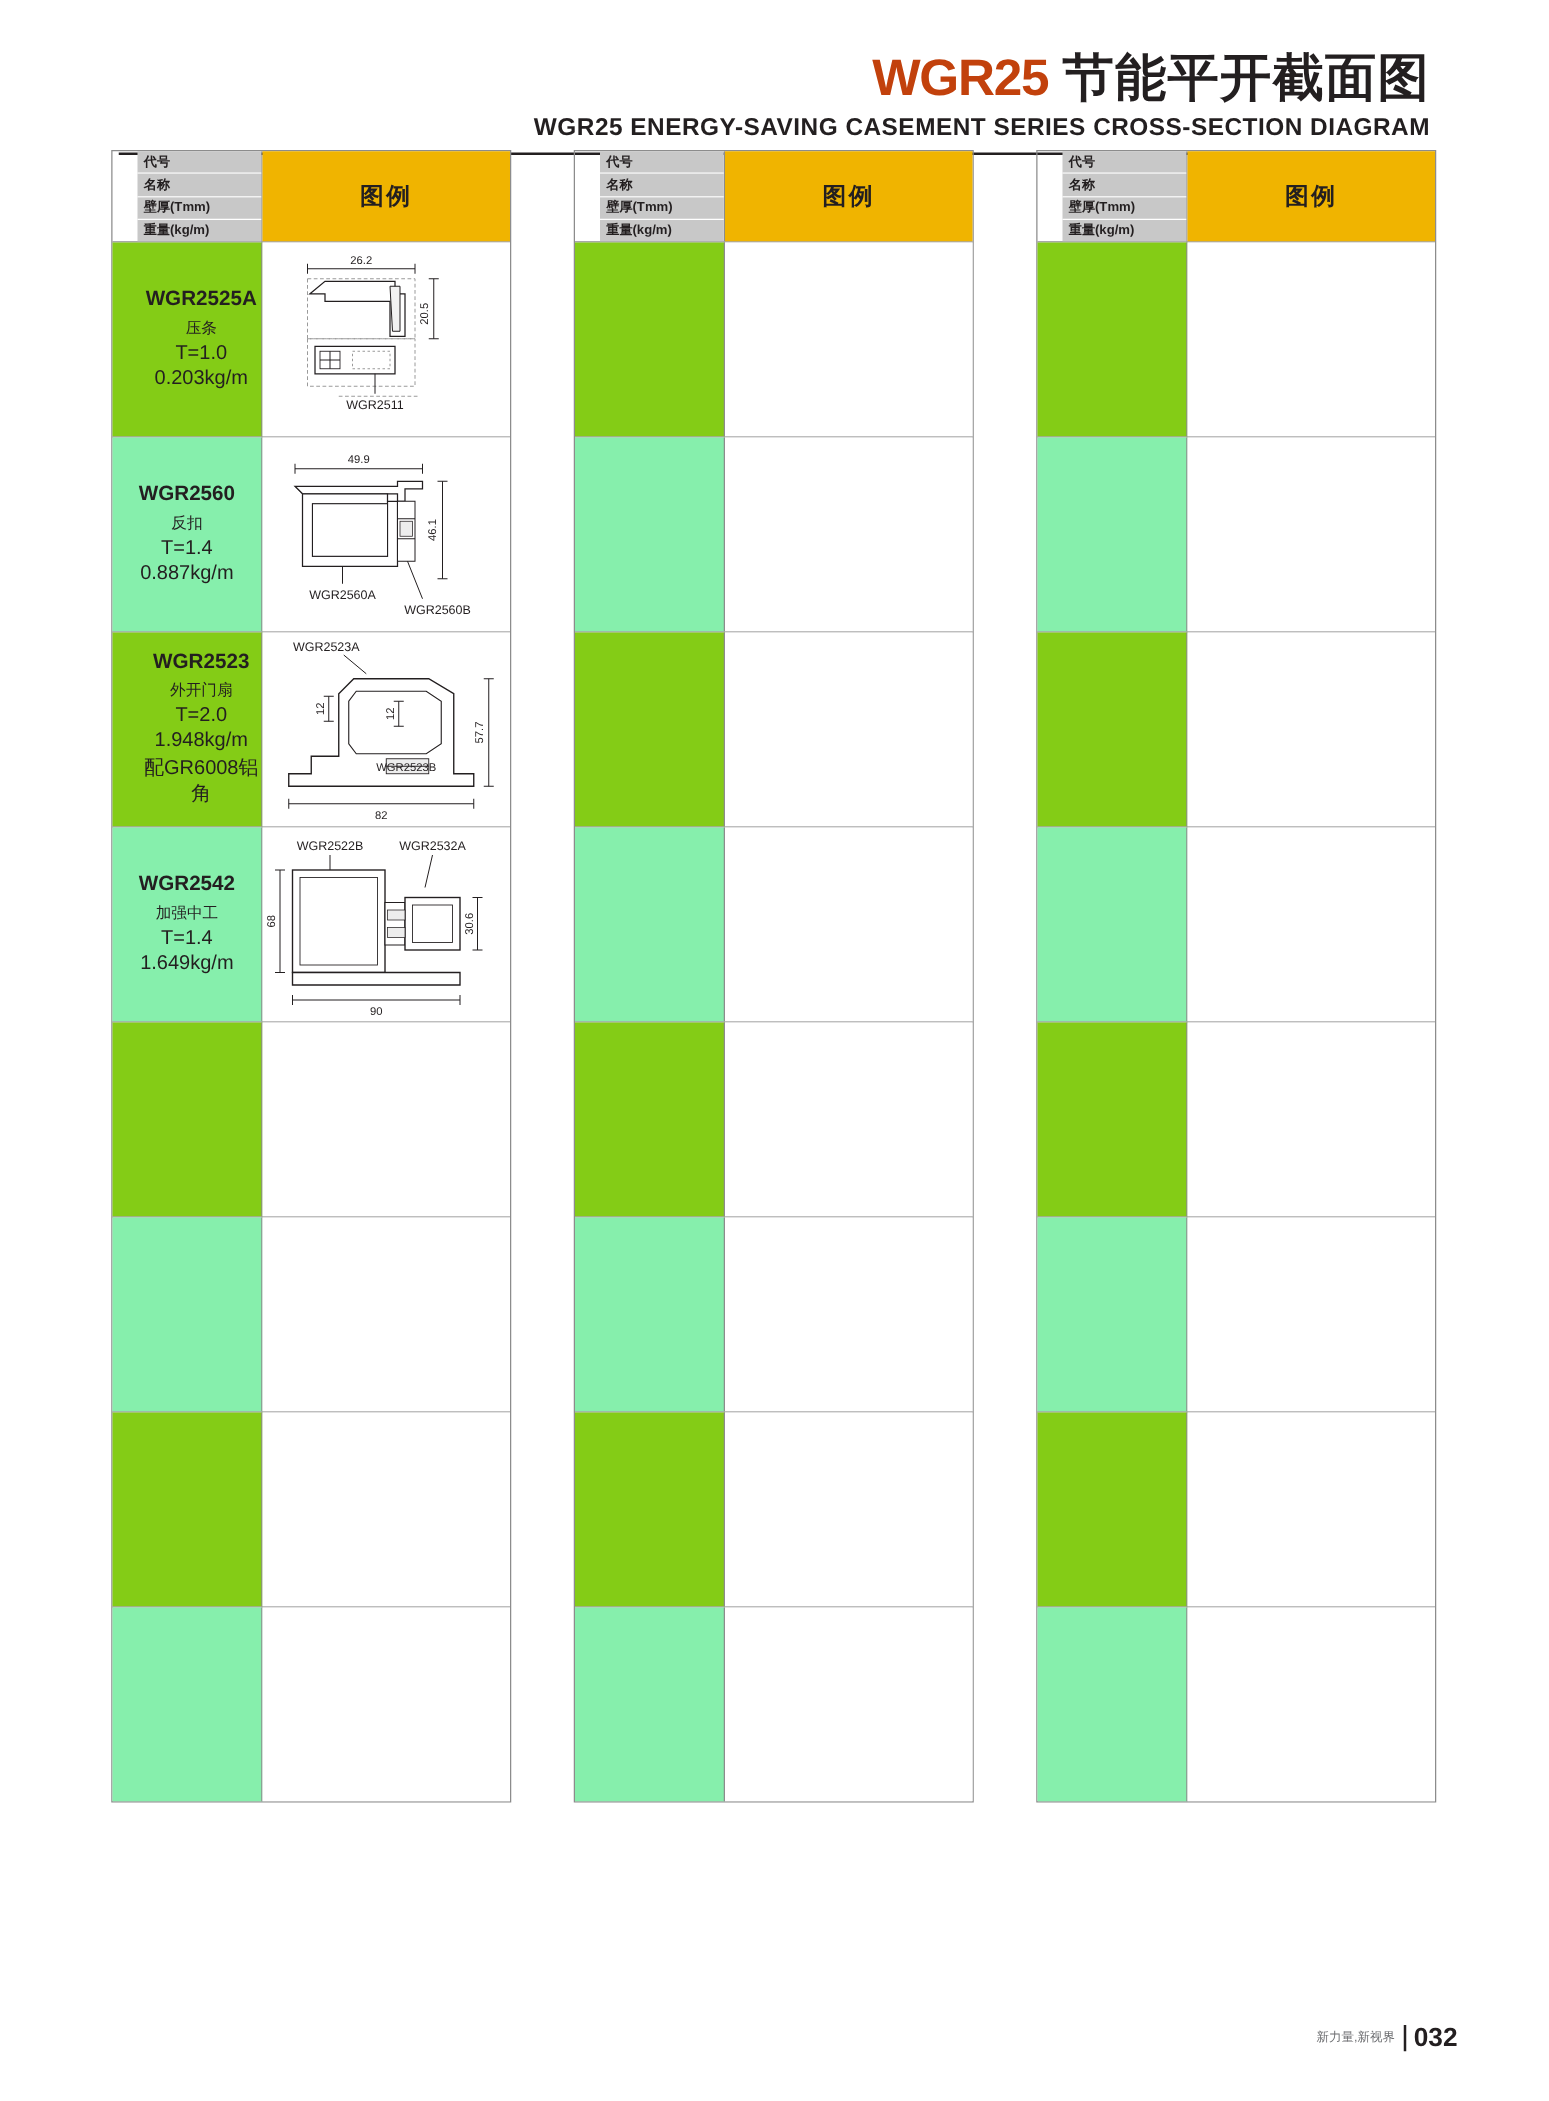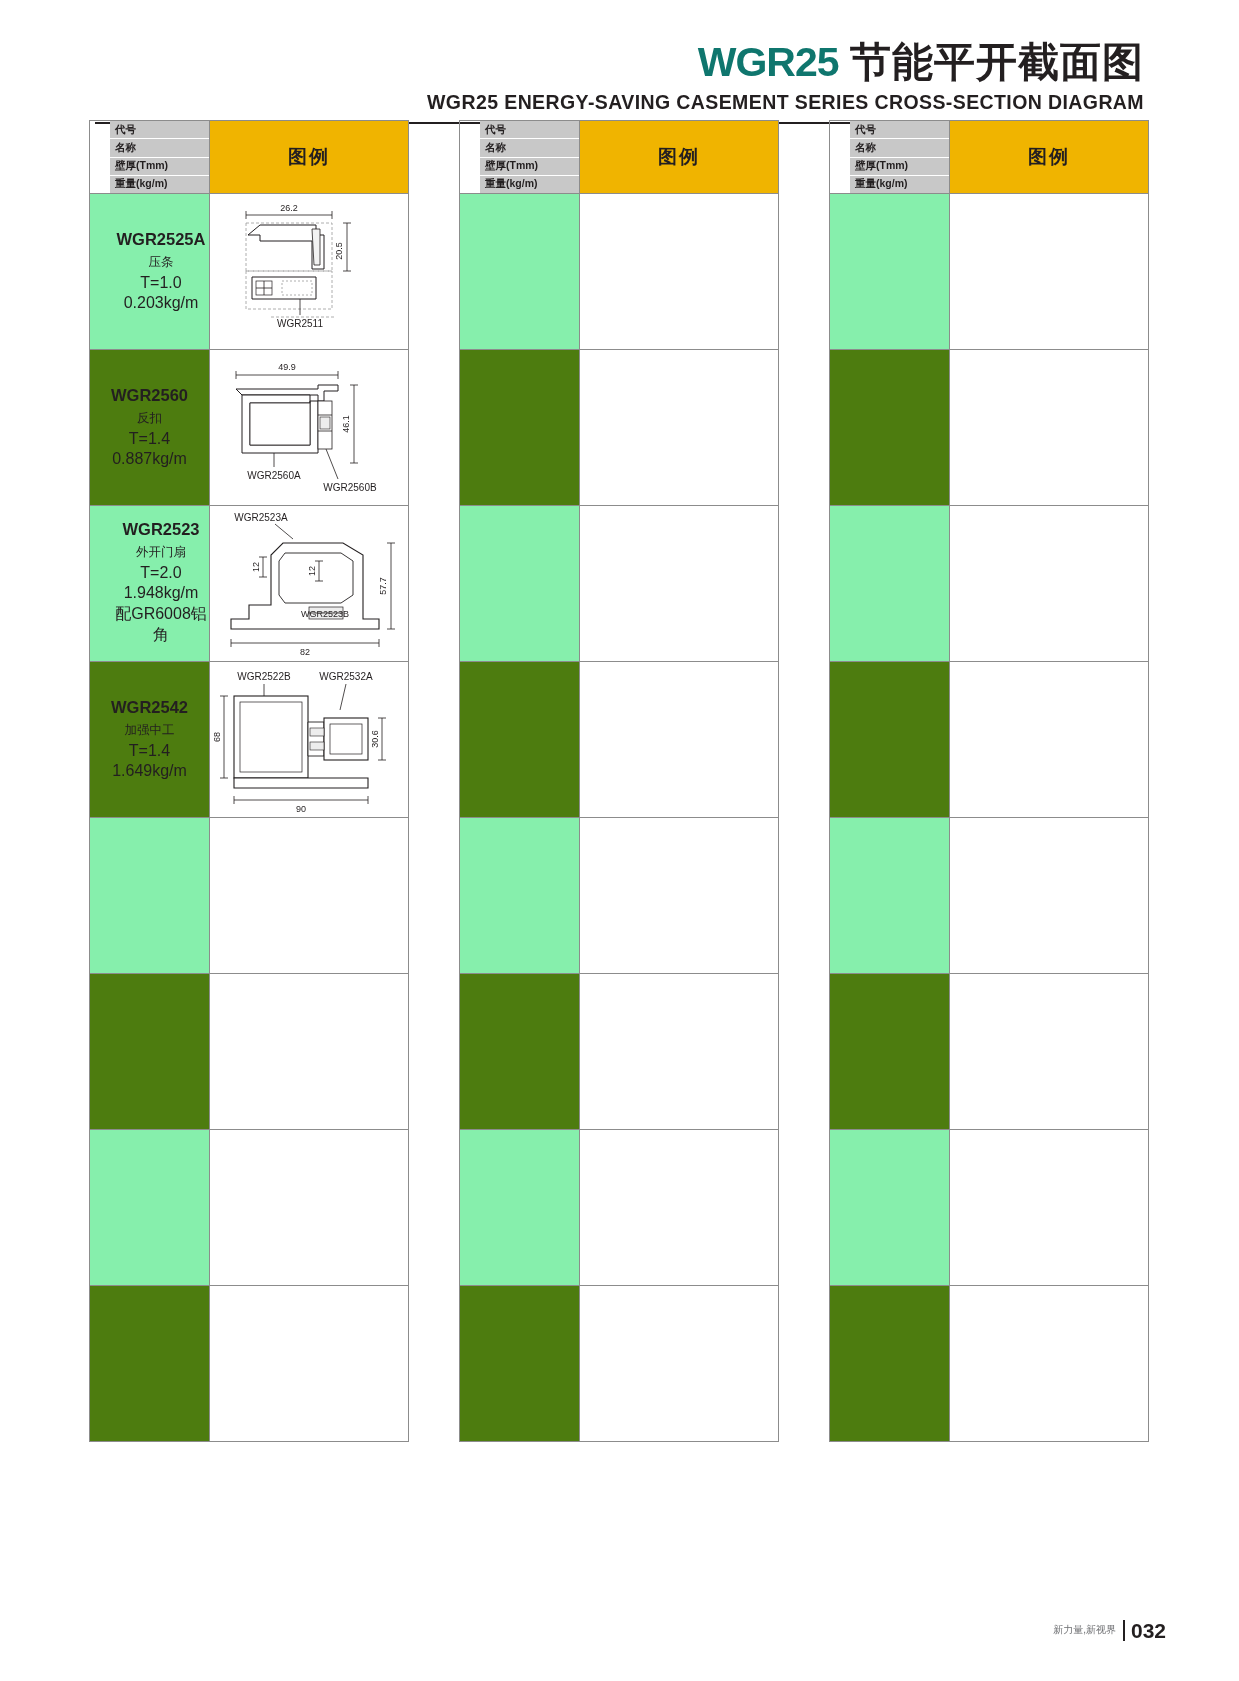--- a/index.html
+++ b/index.html
@@ -29,21 +29,21 @@
     text-align: right;
   }
   .title-main {
     font-size: 41px;
     font-weight: bold;
     letter-spacing: 0px;
     line-height: 1.1;
     white-space: nowrap;
   }
   .title-main .code {
-    color: #0f766e;
+    color: #c2410c;
     font-family: "Liberation Sans", sans-serif;
     letter-spacing: -1px;
   }
   .title-main .cn {
     color: #231f20;
     letter-spacing: 1px;
   }
   .title-sub {
     font-size: 19.5px;
     font-weight: bold;
@@ -126,22 +126,22 @@
     width: 120px;
     box-sizing: border-box;
     border-right: 1px solid #8c8c8c;
     display: flex;
     flex-direction: column;
     align-items: center;
     justify-content: center;
     text-align: center;
     padding: 4px 2px;
   }
-  .cell-info.shade-grey { background: #86efac; padding-left: 25px; }
-  .cell-info.shade-cream { background: #4d7c0f; }
+  .cell-info.shade-grey { background: #84cc16; padding-left: 25px; }
+  .cell-info.shade-cream { background: #86efac; }
   .cell-fig {
     flex: 1;
     background: #ffffff;
     position: relative;
   }
   .pcode {
     font-size: 16.5px;
     font-weight: bold;
     letter-spacing: 0px;
     margin-bottom: 5px;

